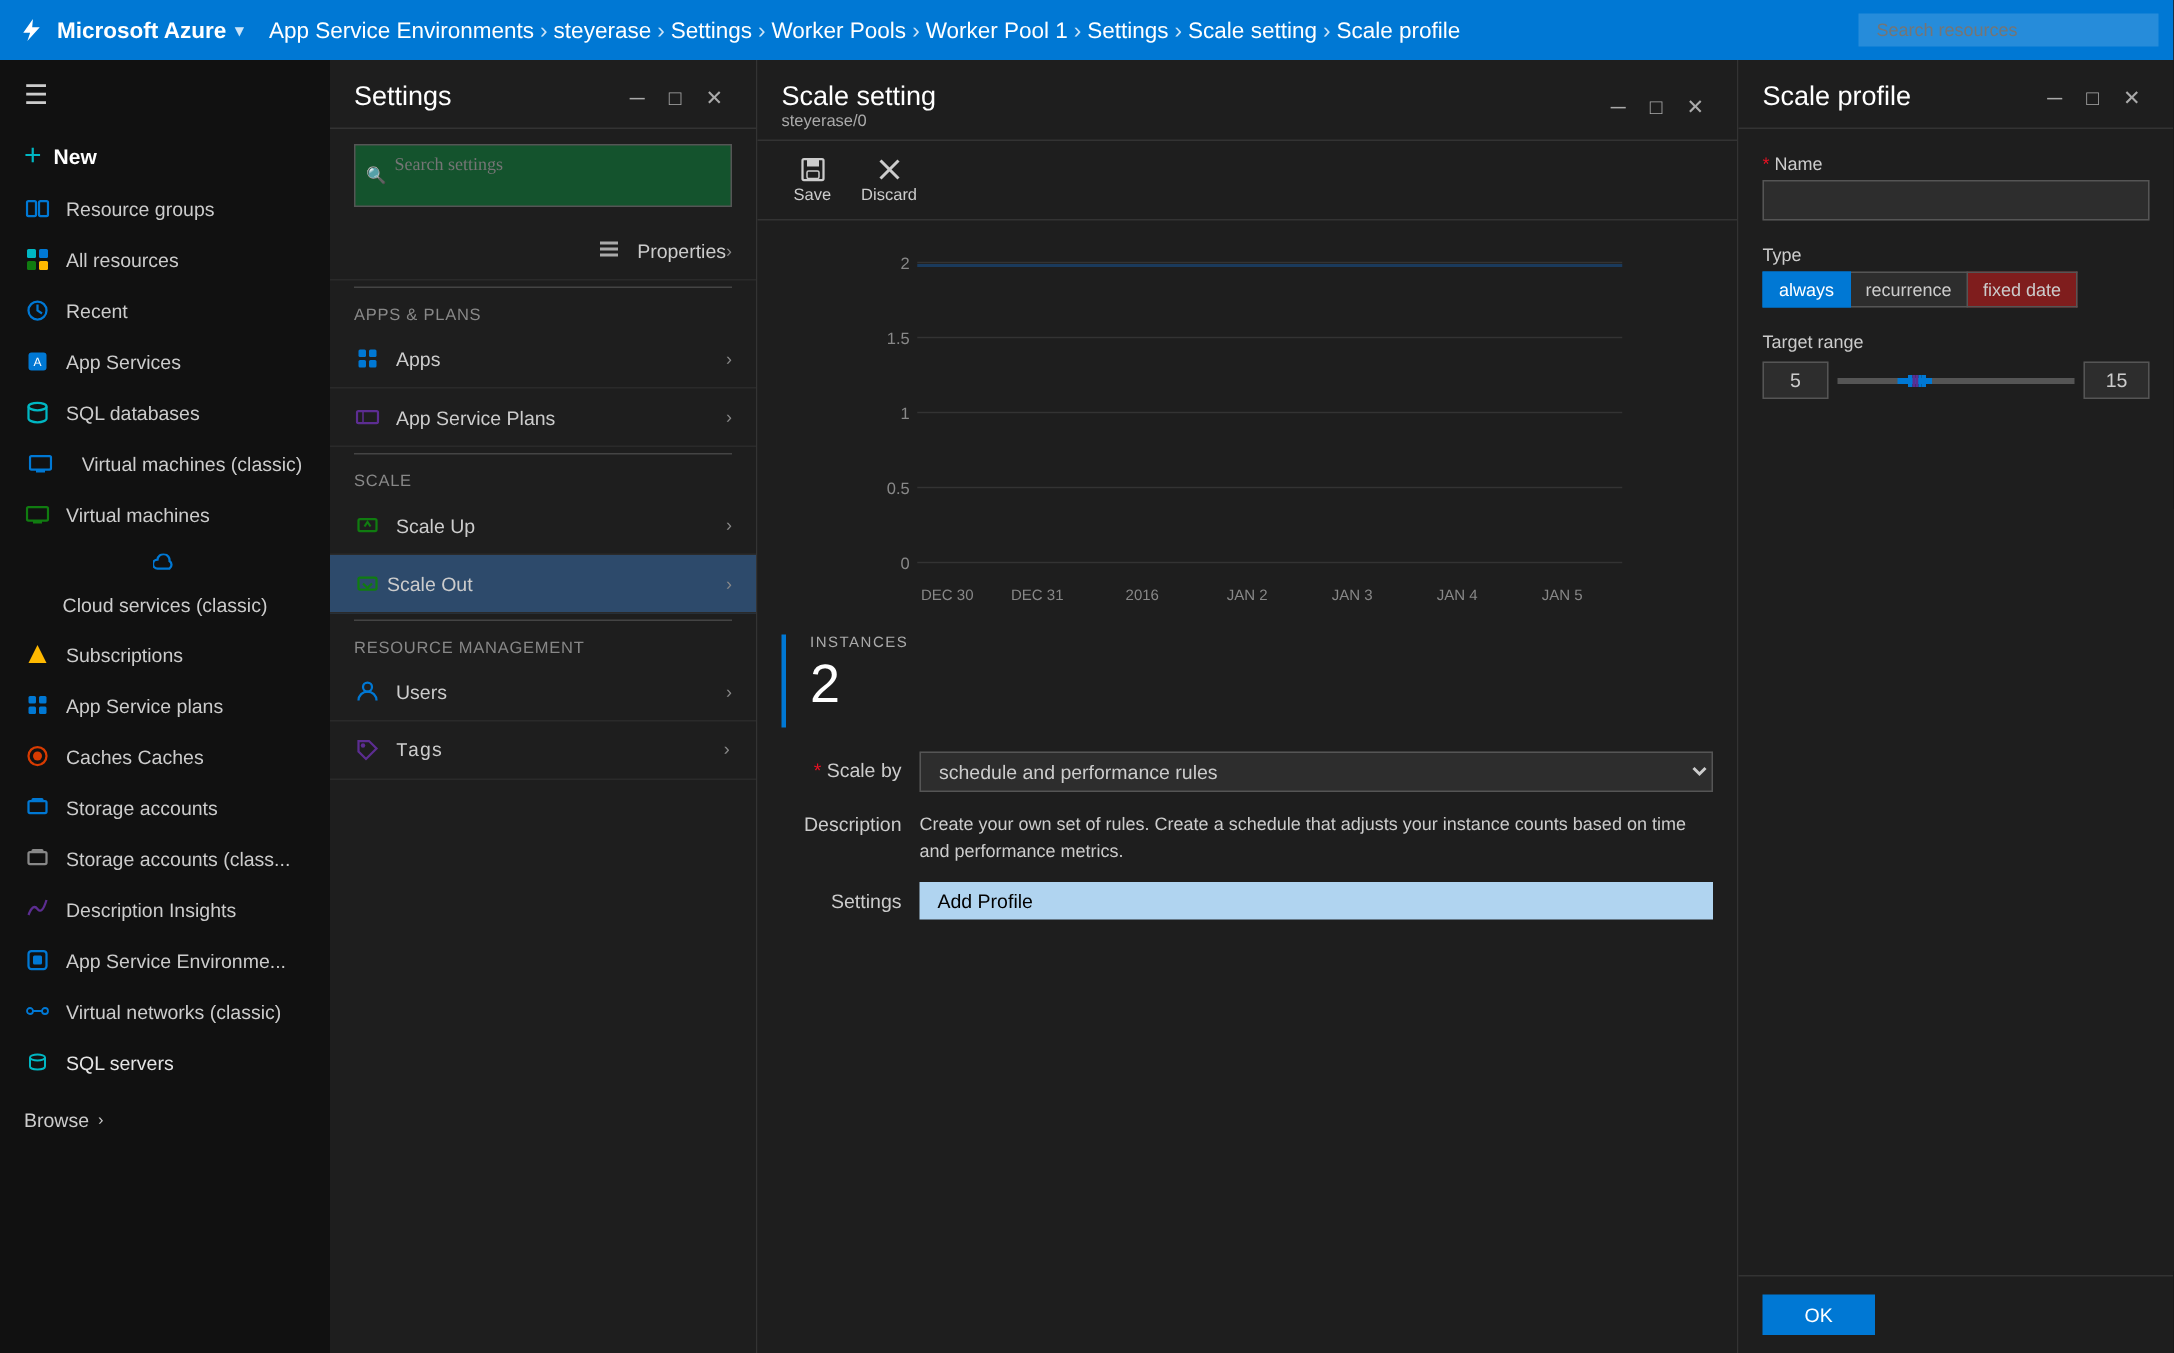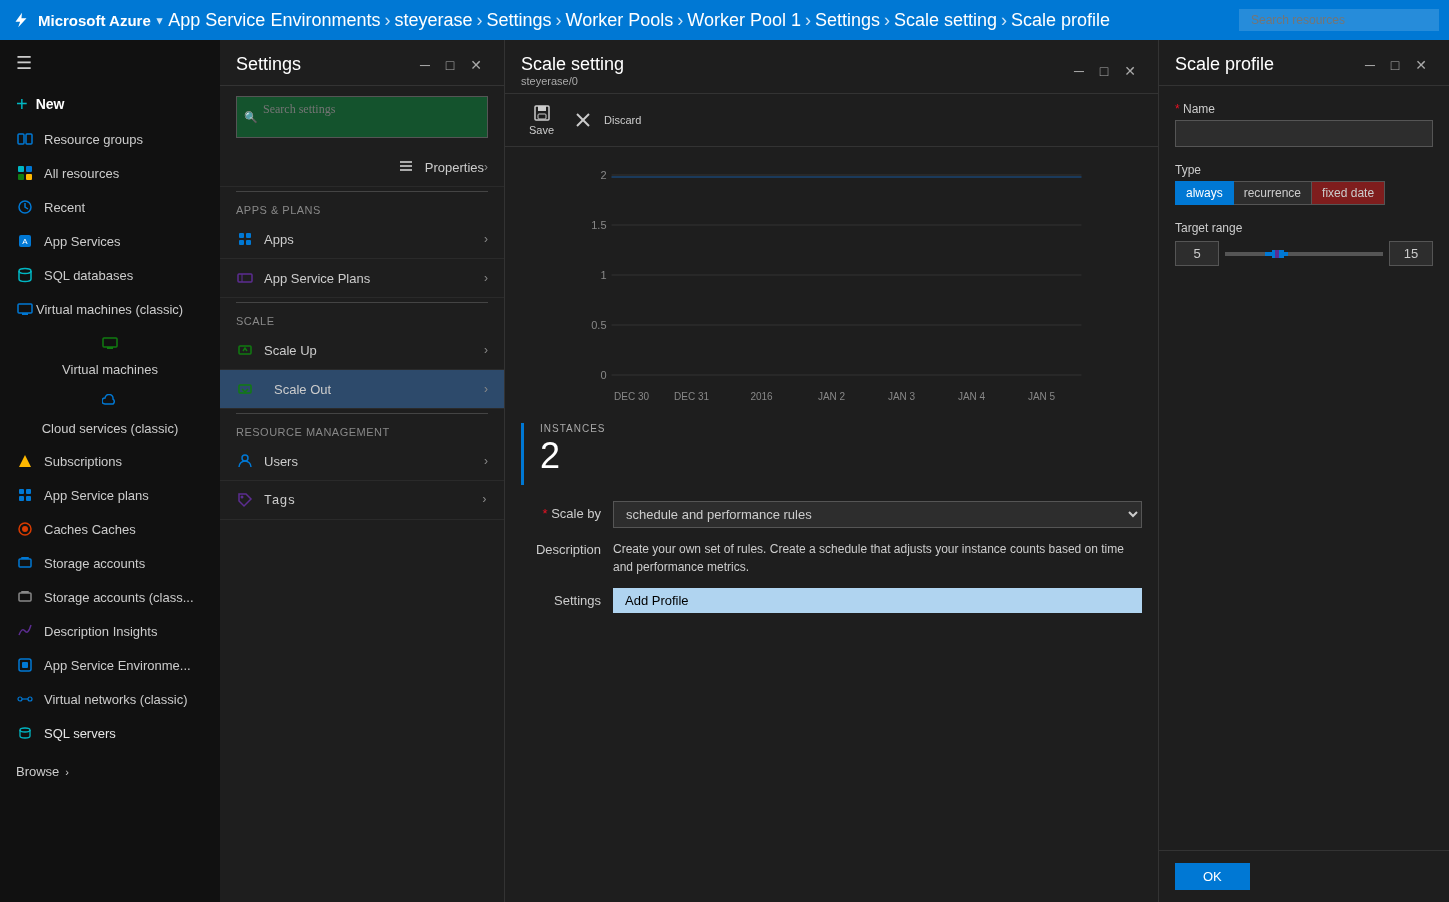--- a/index.html
+++ b/index.html
@@ -9,21 +9,21 @@
 <body>
 
 <div style="display:flex;align-items:center;background:#0078d4;height:40px;padding:0 10px;gap:6px;flex-shrink:0;">
   <div style="display:flex;align-items:center;gap:6px;color:#fff;font-size:15px;font-weight:600;cursor:pointer;">
     <svg width="22" height="22" viewBox="0 0 24 24" fill="none">
       <path d="M13.05 4L6 14h5l-2 6 9-10h-5.5L13.05 4z" fill="#fff"></path>
     </svg>
     <span>Microsoft Azure</span>
     <span style="font-size:11px;color:#cce4f7;">▾</span>
   </div>
-  <span style="display:flex;align-items:flex-start;gap:4px;color:#fff;font-size:18px;margin-left:0;">
+  <span style="display:flex;align-items:flex-start;gap:4px;color:#fff;font-size:15px;margin-left:11px;">
     <span style="cursor:pointer;">App Service Environments</span>
     <span style="color:#cce4f7;">›</span>
     <span style="cursor:pointer;">steyerase</span>
     <span style="color:#cce4f7;">›</span>
     <span style="cursor:pointer;">Settings</span>
     <span style="color:#cce4f7;">›</span>
     <span style="cursor:pointer;">Worker Pools</span>
     <span style="color:#cce4f7;">›</span>
     <span style="cursor:pointer;">Worker Pool 1</span>
     <span style="color:#cce4f7;">›</span>
@@ -91,31 +91,31 @@
     <div style="display:flex;align-items:center;gap:10px;padding:8px 16px;color:#ccc;cursor:pointer;font-size:13px;">
       <span style="width:18px;height:18px;display:flex;align-items:center;justify-content:center;">
         <svg width="16" height="16" viewBox="0 0 16 16">
             <ellipse cx="8" cy="4" rx="6" ry="2.5" fill="none" stroke="#00b7c3" stroke-width="1.5"></ellipse>
             <path d="M2 4v8c0 1.4 2.7 2.5 6 2.5s6-1.1 6-2.5V4" fill="none" stroke="#00b7c3" stroke-width="1.5"></path>
           </svg>
       </span>
       <span>SQL databases</span>
     </div>
 
-    <div style="display:flex;align-items:center;gap:2px;padding:8px 16px;color:#ccc;cursor:pointer;font-size:13px;">
+    <div style="display:flex;align-items:center;gap:18px;padding:8px 16px;color:#ccc;cursor:pointer;font-size:13px;justify-content:center;">
       <span style="width:18px;height:18px;display:flex;align-items:center;justify-content:center;">
         <svg width="16" height="16" viewBox="0 0 16 16">
             <rect x="1" y="3" width="14" height="9" rx="1" fill="none" stroke="#0078d4" stroke-width="1.5"></rect>
             <rect x="5" y="12" width="6" height="2" fill="#0078d4"></rect>
           </svg>
       </span>
       <span>Virtual machines (classic)</span>
     </div>
 
-    <div style="display:flex;align-items:center;gap:10px;padding:8px 16px;color:#ccc;cursor:pointer;font-size:13px;flex-direction:column;">
+    <div style="display:flex;align-items:center;gap:10px;padding:8px 16px;color:#ccc;cursor:pointer;font-size:13px;">
       <span style="width:18px;height:18px;display:flex;align-items:center;justify-content:center;">
         <svg width="16" height="16" viewBox="0 0 16 16">
             <rect x="1" y="3" width="14" height="9" rx="1" fill="none" stroke="#107c10" stroke-width="1.5"></rect>
             <rect x="5" y="12" width="6" height="2" fill="#107c10"></rect>
           </svg>
       </span>
       <span>Virtual machines</span>
     </div>
 
     <div style="display:flex;align-items:center;gap:10px;padding:8px 16px;color:#ccc;cursor:pointer;font-size:13px;flex-direction:column;">
@@ -306,21 +306,21 @@
                   <rect x="2" y="4" width="12" height="8" rx="1" fill="none" stroke="#107c10" stroke-width="1.5"></rect>
                   <polyline points="6,9 8,6 10,9" fill="none" stroke="#107c10" stroke-width="1.5"></polyline>
                 </svg>
             </span>
             <span>Scale Up</span>
           </div>
           <span style="color:#888;font-size:12px;">›</span>
         </div>
 
         <div style="display:flex;align-items:center;justify-content:space-between;padding:10px 16px;cursor:pointer;border-bottom:1px solid #2a2a2a;background:#2d4a6b;">
-          <div style="display:flex;align-items:center;gap:20px;color:#ccc;font-size:13px;">
+          <div style="display:flex;align-items:center;gap:4px;color:#ccc;font-size:13px;">
             <span style="width:18px;height:18px;display:flex;align-items:center;justify-content:center;">
               <svg width="16" height="16" viewBox="0 0 16 16">
                   <rect x="2" y="4" width="12" height="8" rx="1" fill="none" stroke="#107c10" stroke-width="1.5"></rect>
                   <polyline points="5,8 8,11 11,8" fill="none" stroke="#107c10" stroke-width="1.5"></polyline>
                 </svg>
             </span>
             <span>Scale Out</span>
           </div>
           <span style="color:#888;font-size:12px;">›</span>
         </div>
@@ -377,21 +377,21 @@
 
       <div style="display:flex;gap:4px;padding:6px 16px;border-bottom:1px solid #333;">
         <button style="display:flex;flex-direction:column;align-items:center;gap:2px;background:none;border:none;color:#ccc;cursor:pointer;font-size:11px;padding:4px 8px;">
           <svg width="18" height="18" viewBox="0 0 18 18">
               <rect x="2" y="2" width="14" height="14" rx="1" fill="none" stroke="#ccc" stroke-width="1.5"></rect>
               <rect x="5" y="2" width="8" height="5" fill="#ccc"></rect>
               <rect x="5" y="10" width="8" height="5" rx="1" fill="none" stroke="#ccc" stroke-width="1"></rect>
             </svg>
           <span>Save</span>
         </button>
-        <button style="display:flex;flex-direction:row;align-items:center;gap:12px;background:none;border:none;color:#ccc;cursor:pointer;font-size:11px;padding:4px 8px;">
+        <button style="display:flex;flex-direction:column;align-items:center;gap:2px;background:none;border:none;color:#ccc;cursor:pointer;font-size:11px;padding:4px 8px;">
           <svg width="18" height="18" viewBox="0 0 18 18">
               <line x1="3" y1="3" x2="15" y2="15" stroke="#ccc" stroke-width="2"></line>
               <line x1="15" y1="3" x2="3" y2="15" stroke="#ccc" stroke-width="2"></line>
             </svg>
           <span>Discard</span>
         </button>
       </div>
 
       <div style="padding:8px 16px;flex:0 0 auto;">
         <svg width="100%" height="260" viewBox="0 0 520 260" style="display:block;">

